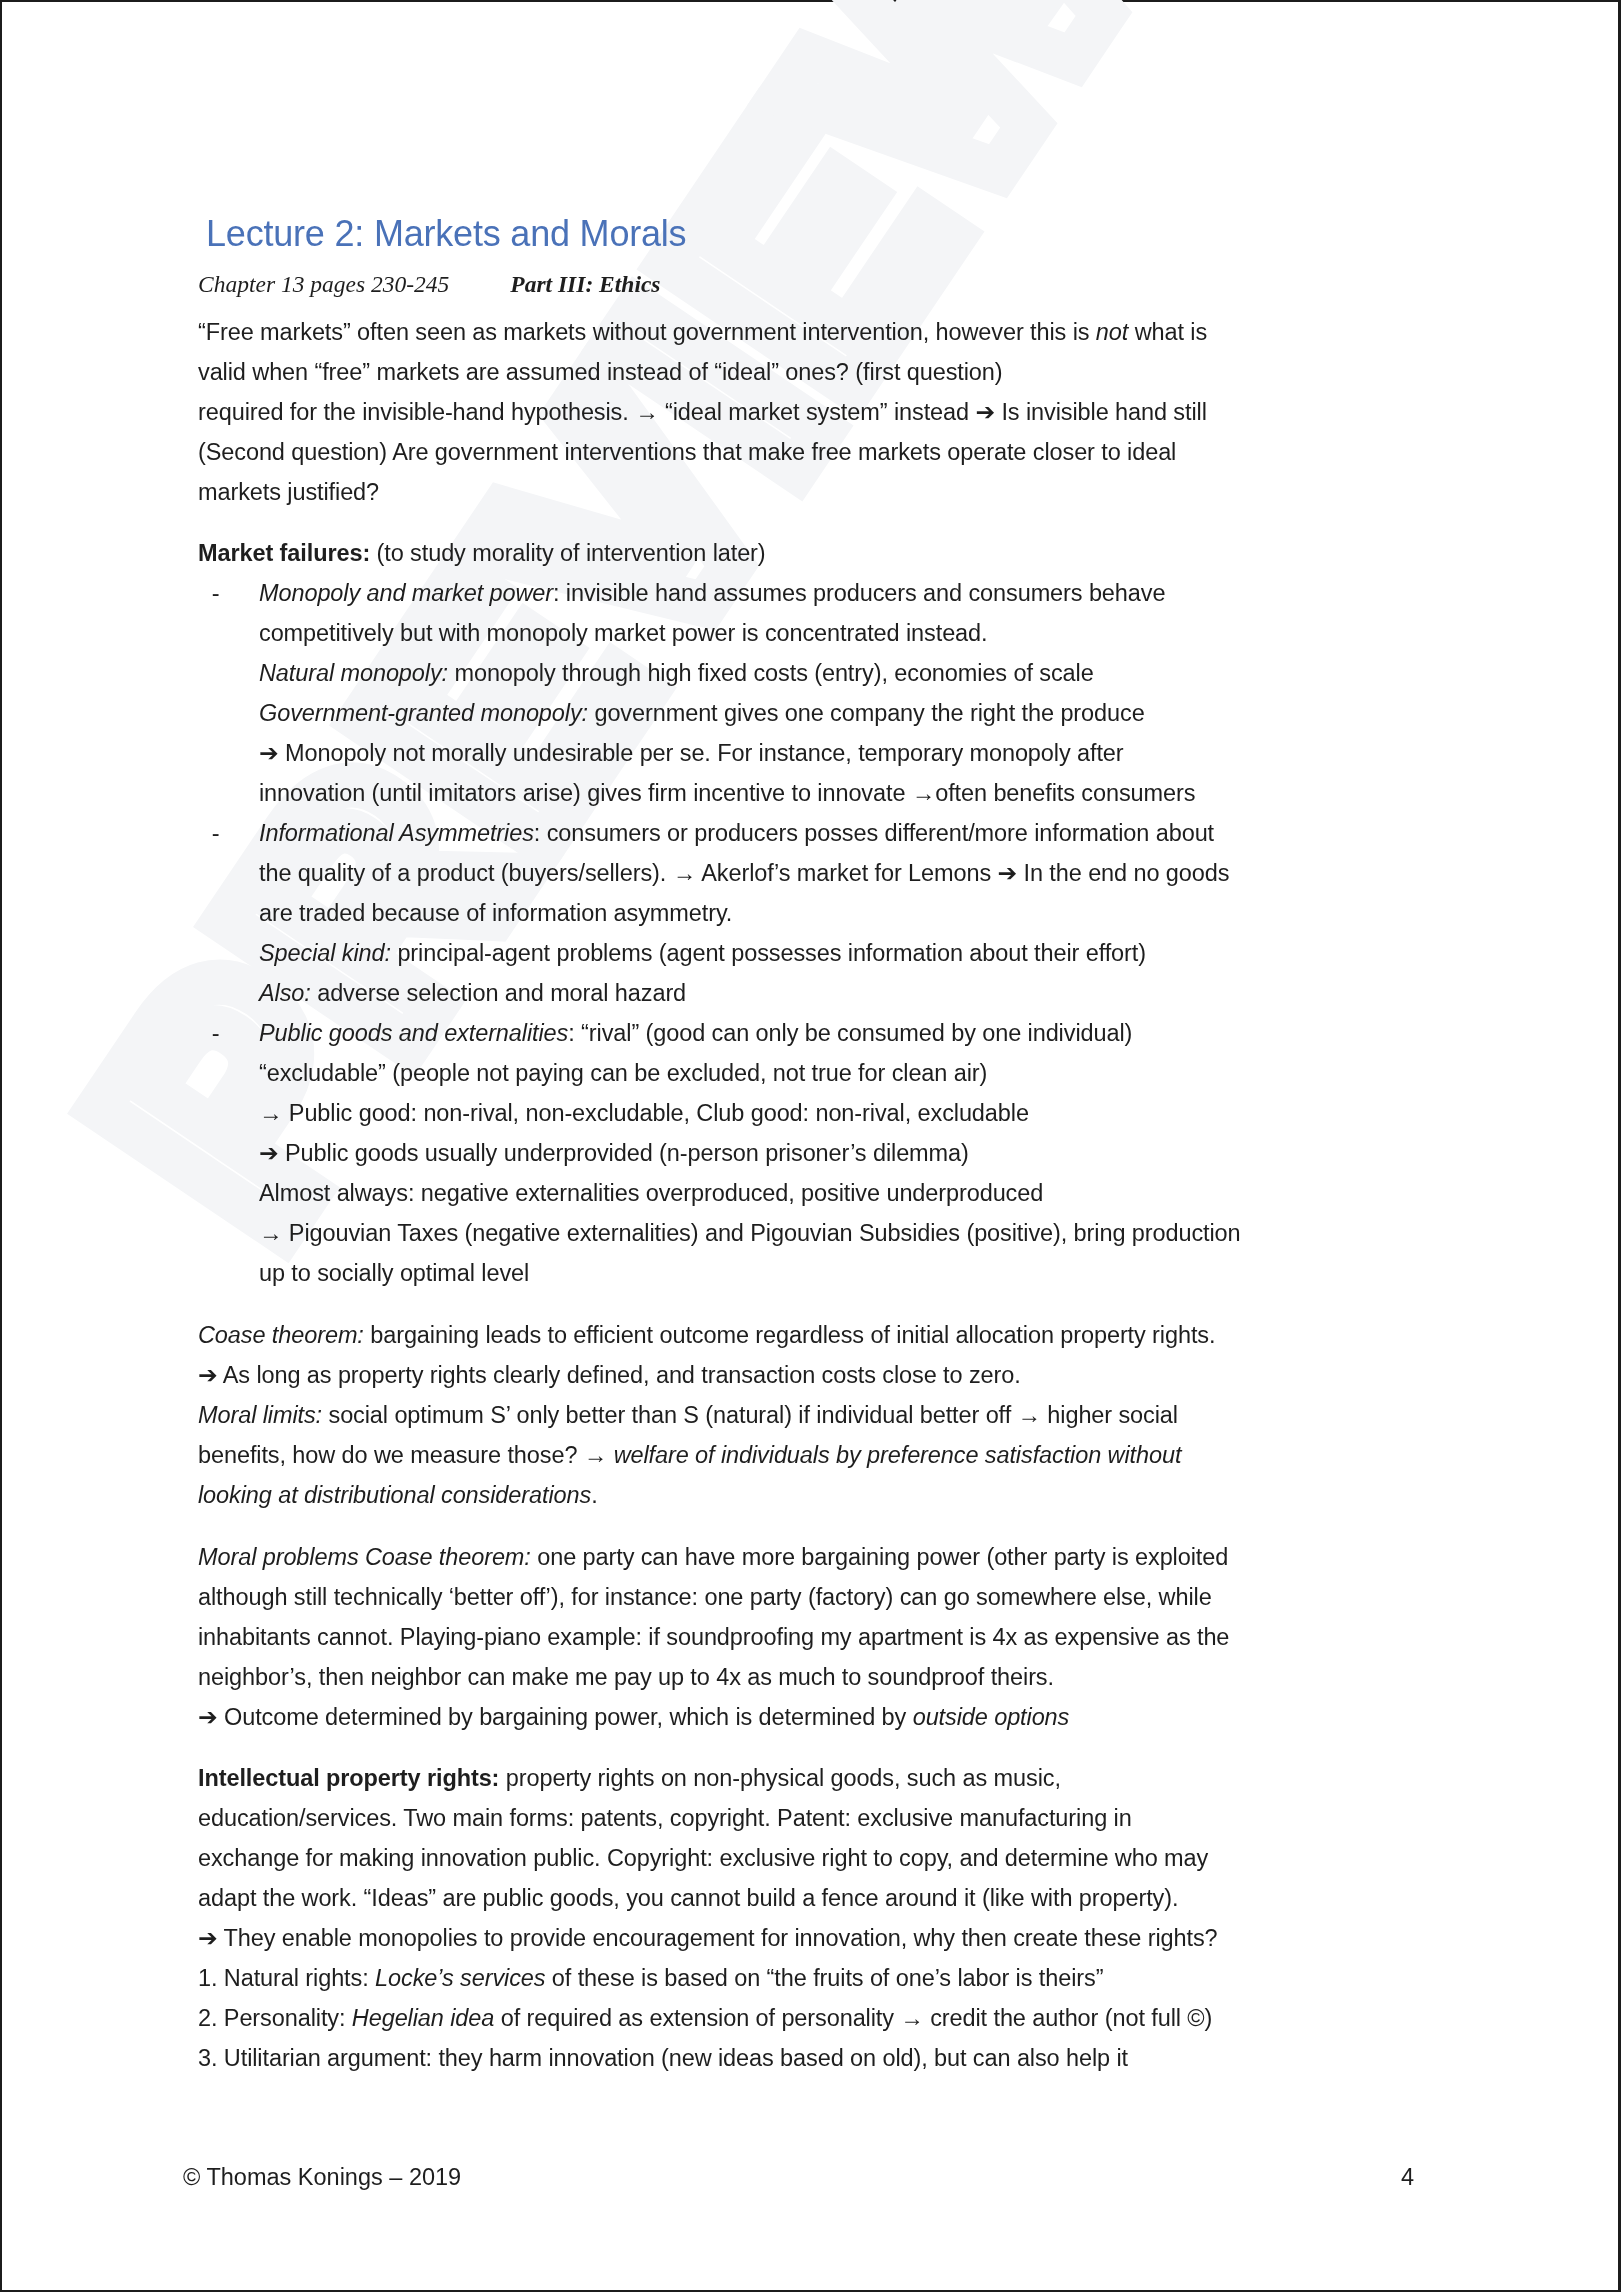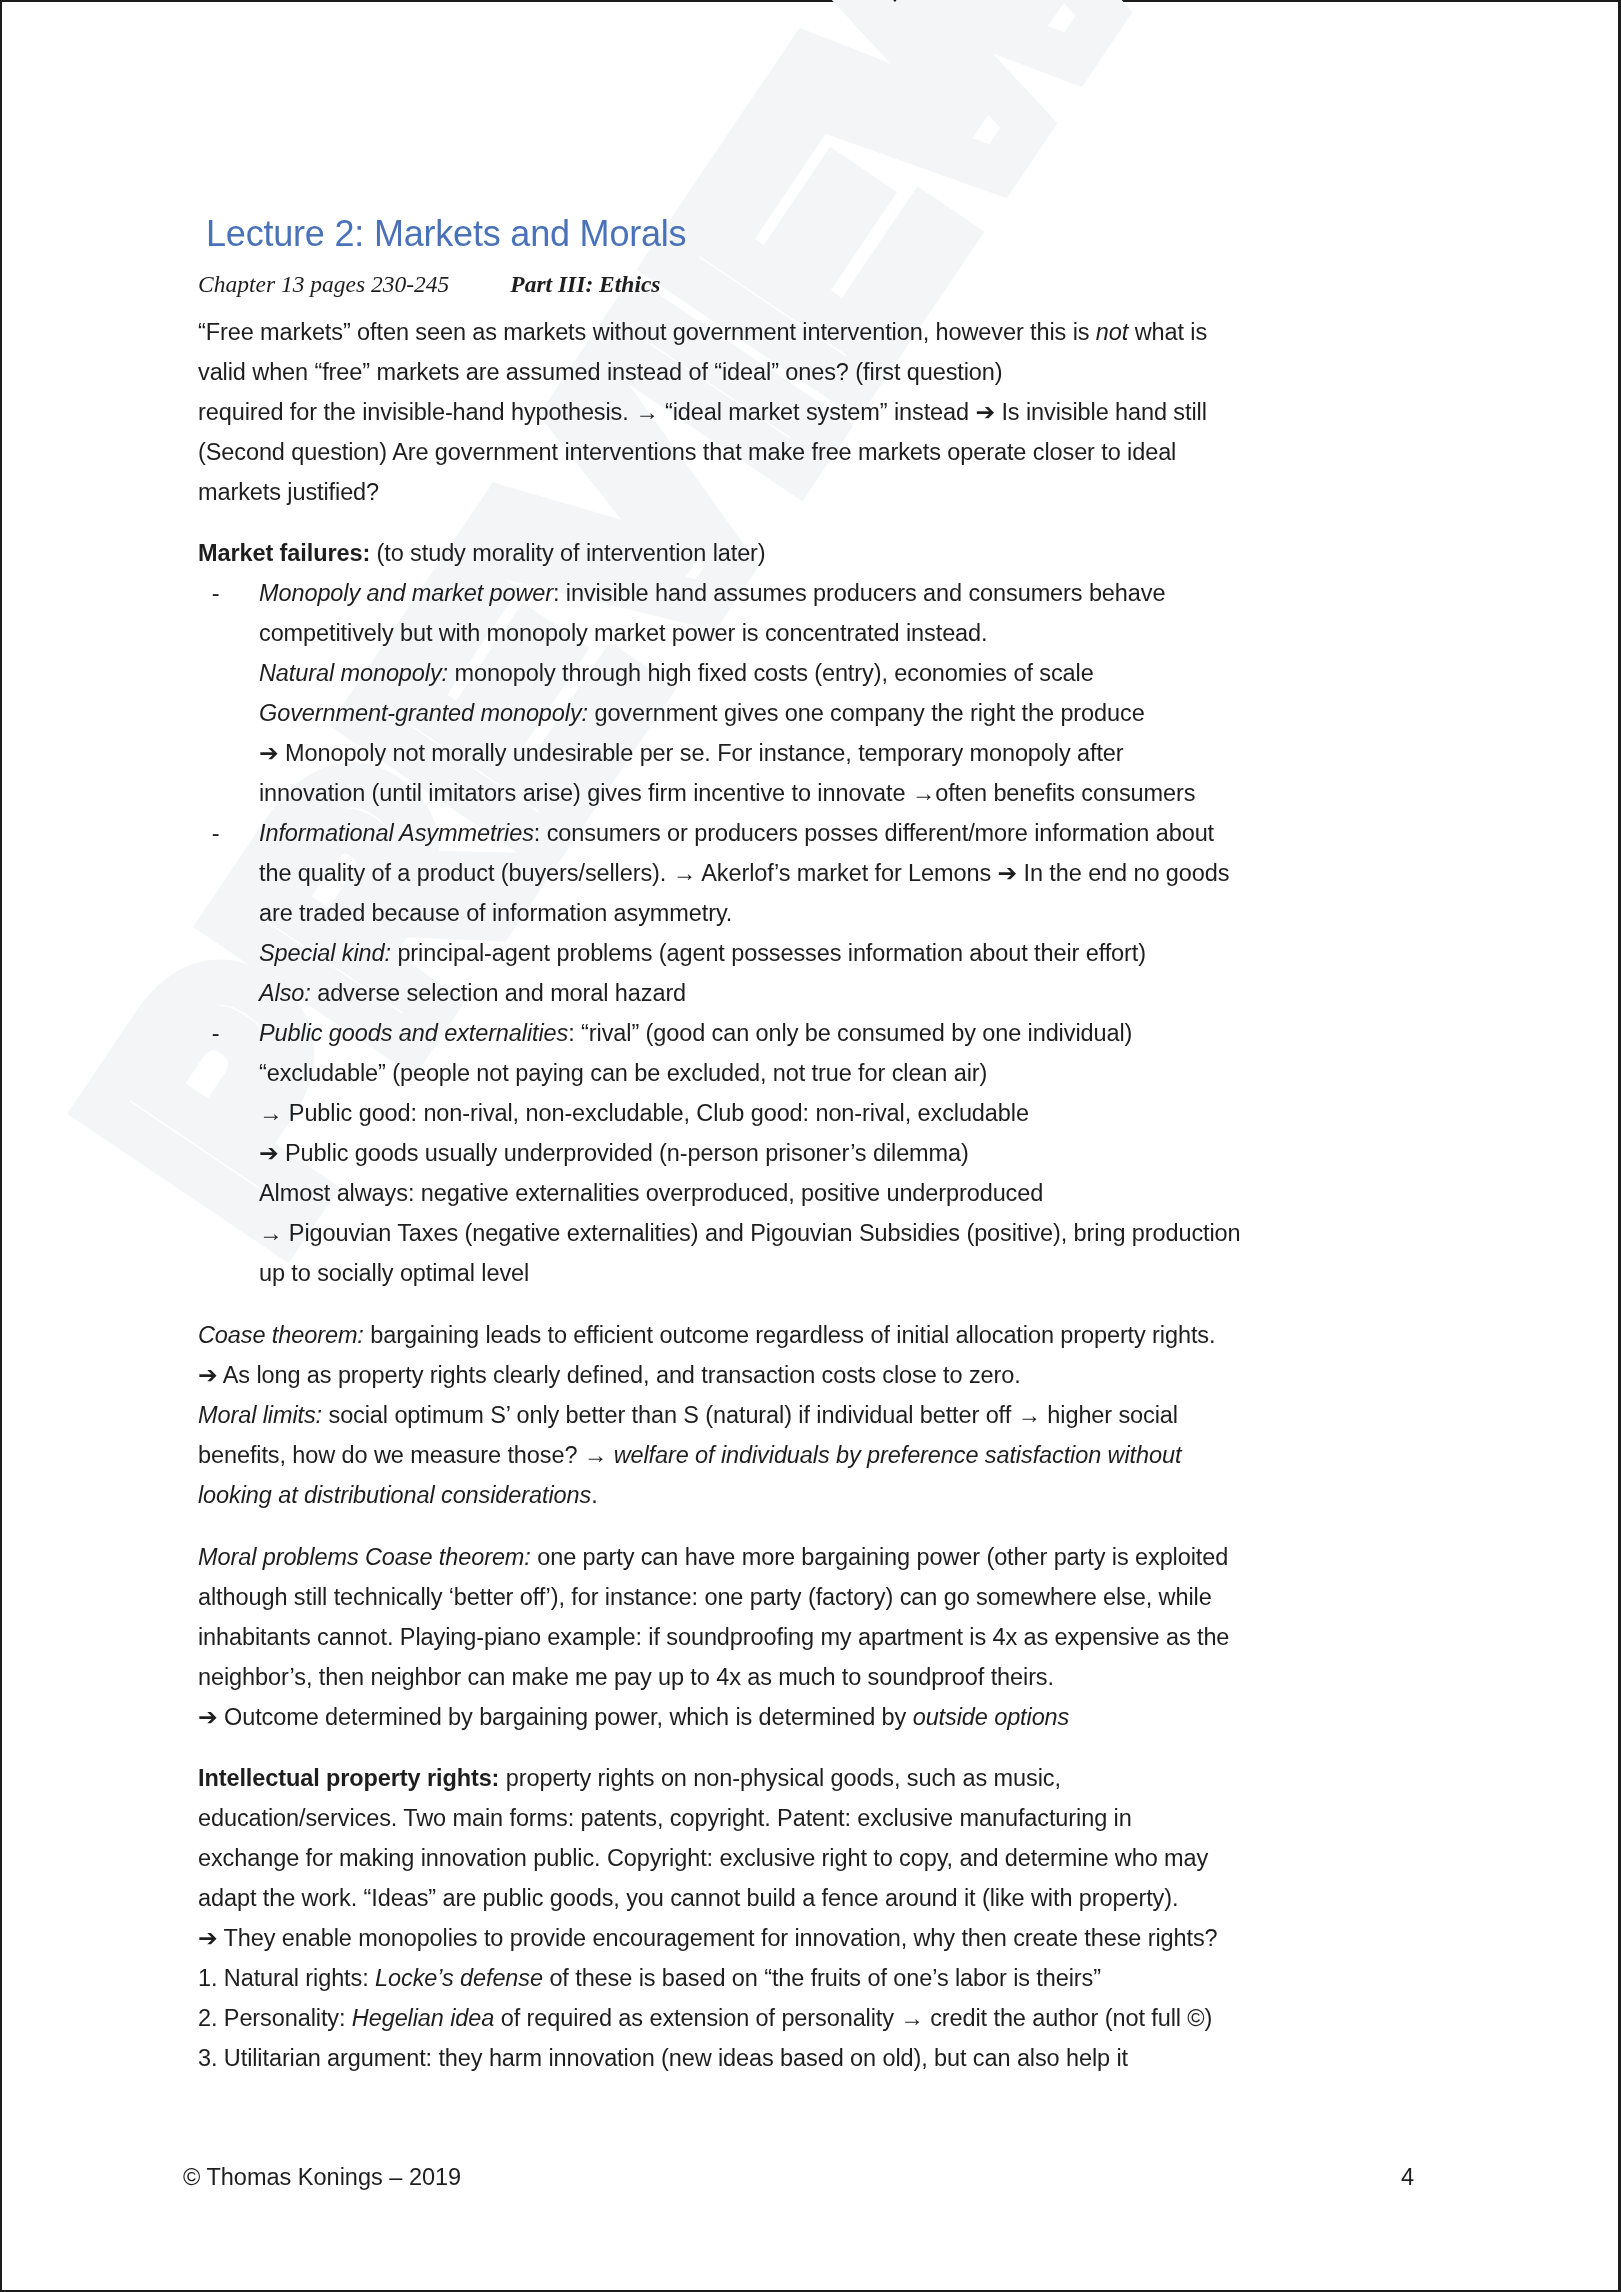--- a/index.html
+++ b/index.html
@@ -133,21 +133,21 @@
     </div>
 
     <div class="gap"></div>
 
     <div>
       <p class="p"><b>Intellectual property rights:</b><span> property rights on non-physical goods, such as music,</span></p>
       <p class="p">education/services. Two main forms: patents, copyright. Patent: exclusive manufacturing in</p>
       <p class="p">exchange for making innovation public. Copyright: exclusive right to copy, and determine who may</p>
       <p class="p">adapt the work. “Ideas” are public goods, you cannot build a fence around it (like with property).</p>
       <p class="p">➔ They enable monopolies to provide encouragement for innovation, why then create these rights?</p>
-      <p class="p"><span>1. Natural rights: </span><i>Locke’s defense</i><span> of these is based on “the fruits of one’s labor is theirs”</span></p>
+      <p class="p"><span>1. Natural rights: </span><i>Locke’s services</i><span> of these is based on “the fruits of one’s labor is theirs”</span></p>
       <p class="p"><span>2. Personality: </span><i>Hegelian idea</i><span> of required as extension of personality → credit the author (not full ©)</span></p>
       <p class="p">3. Utilitarian argument: they harm innovation (new ideas based on old), but can also help it</p>
     </div>
   </div>
 
   <div class="footer">
     <span>© Thomas Konings – 2019</span>
     <span>4</span>
   </div>
 </div>

